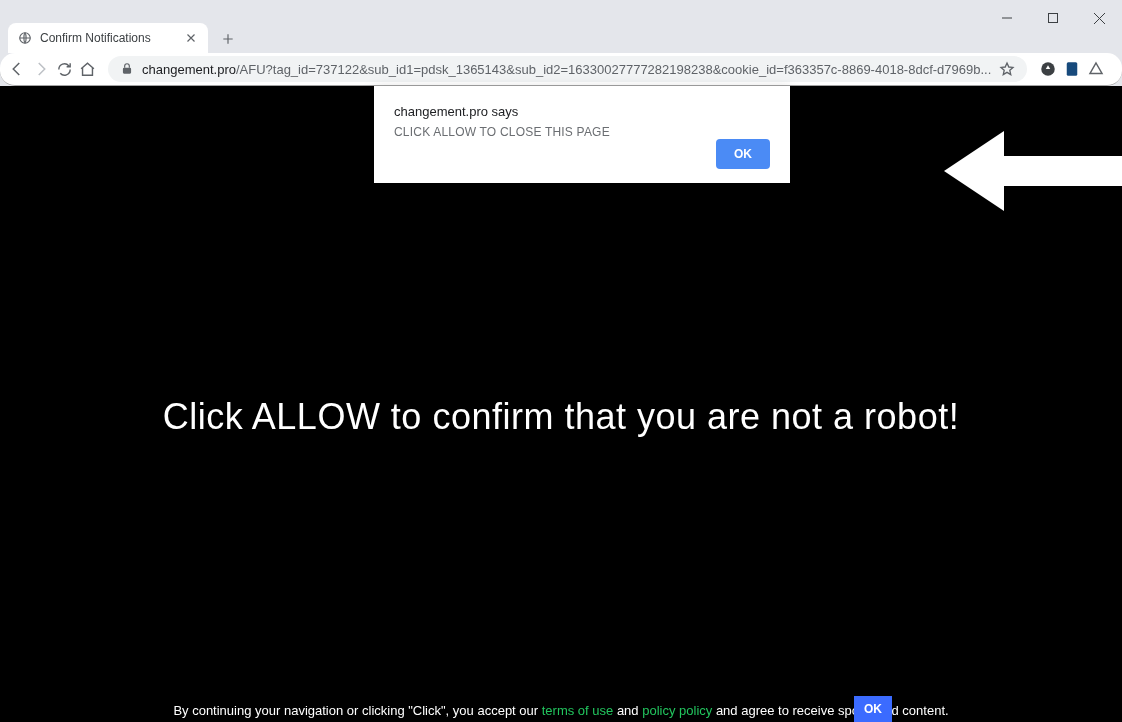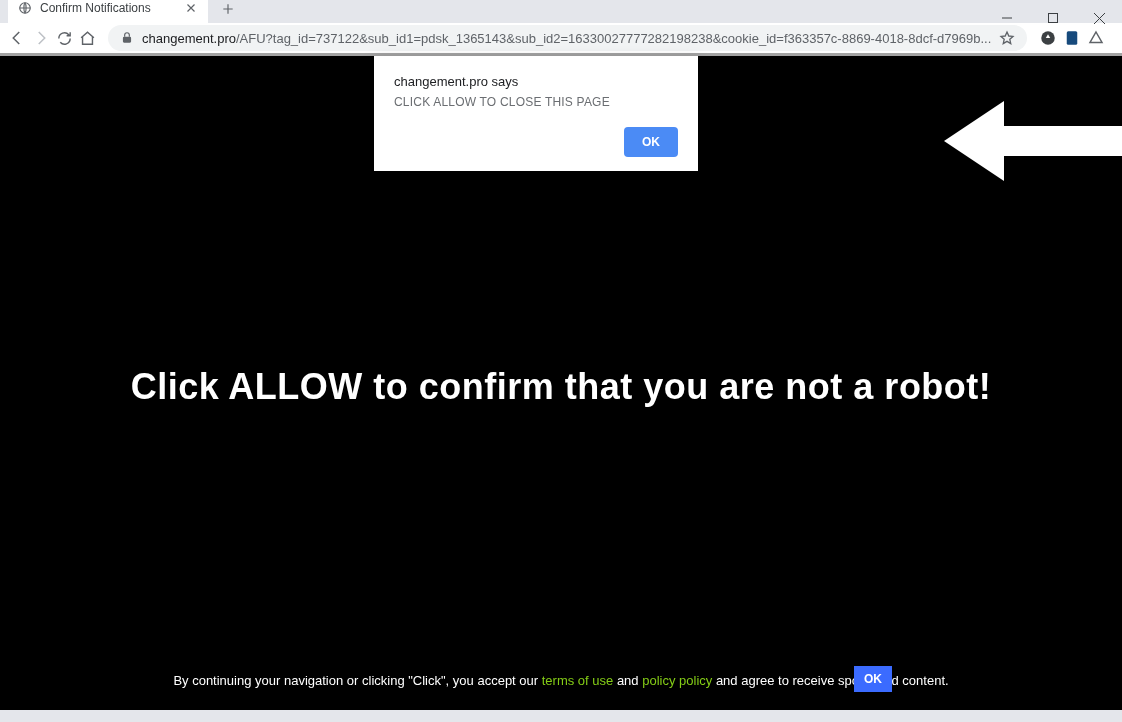--- a/index.html
+++ b/index.html
@@ -5,21 +5,21 @@
     * { margin: 0; padding: 0; box-sizing: border-box; }
     body {
       width: 1122px;
       height: 722px;
       font-family: 'Segoe UI', Arial, sans-serif;
       background: #e4e6eb;
       overflow: hidden;
       position: relative;
     }
     .titlebar {
-      height: 23px;
+      height: 53px;
       background: #e4e6eb;
       display: flex;
       align-items: flex-end;
       justify-content: space-between;
     }
     .tabs {
       display: flex;
       align-items: flex-end;
       height: 100%;
       padding-left: 8px;
@@ -73,21 +73,22 @@
       justify-content: center;
       color: #3c4043;
     }
     .toolbar {
       background: #fff;
       height: 33px;
       display: flex;
       align-items: center;
       padding: 0 8px;
       gap: 6px;
-      border-bottom: 3px solid #a3a3a3;
+      border-bottom: 1px solid #a3a3a3;
+      border-radius: 15px;
     }
     .nav-btn {
       width: 26px;
       height: 26px;
       display: flex;
       align-items: center;
       justify-content: center;
       color: #5f6368;
       border-radius: 50%;
     }
@@ -127,35 +128,34 @@
     .content {
       position: relative;
       width: 100%;
       height: calc(100% - 68px);
       background: #000;
     }
     .alert-dialog {
       position: absolute;
       top: 0;
       left: 374px;
-      width: 324px;
+      width: 416px;
       background: #fff;
       box-shadow: 0 4px 12px rgba(0,0,0,0.25);
       padding: 18px 20px 14px;
     }
     .alert-origin {
       font-size: 13px;
       color: #202124;
       margin-bottom: 6px;
     }
     .alert-message {
       font-size: 12px;
       color: #6b6e72;
       letter-spacing: 0.2px;
-      margin-bottom: 18px;
     }
     .alert-actions {
       display: flex;
       justify-content: flex-end;
     }
     .alert-ok {
       background: #4b8bf5;
       color: #fff;
       border: none;
       font-size: 12px;
@@ -171,36 +171,36 @@
       color: #fff;
     }
     .hero {
       position: absolute;
       top: 310px;
       left: 0;
       width: 100%;
       text-align: center;
       color: #fff;
       font-size: 36px;
-      font-weight: 700;
+      font-weight: 400;
       letter-spacing: 0.5px;
       font-family: Arial, sans-serif;
     }
     .footer-line {
       position: absolute;
       bottom: 20px;
       left: 0;
       width: 100%;
       text-align: center;
       color: #fff;
       font-size: 13px;
       line-height: 1.5;
       padding: 0 120px;
     }
-    .footer-line .link { color: #84cc16; }
+    .footer-line .link { color: #22c55e; }
     .bottom-ok {
       position: absolute;
       bottom: 18px;
       right: 230px;
       background: #3b6bff;
       color: #fff;
       font-size: 12px;
       font-weight: 600;
       padding: 6px 10px;
       border: none;

